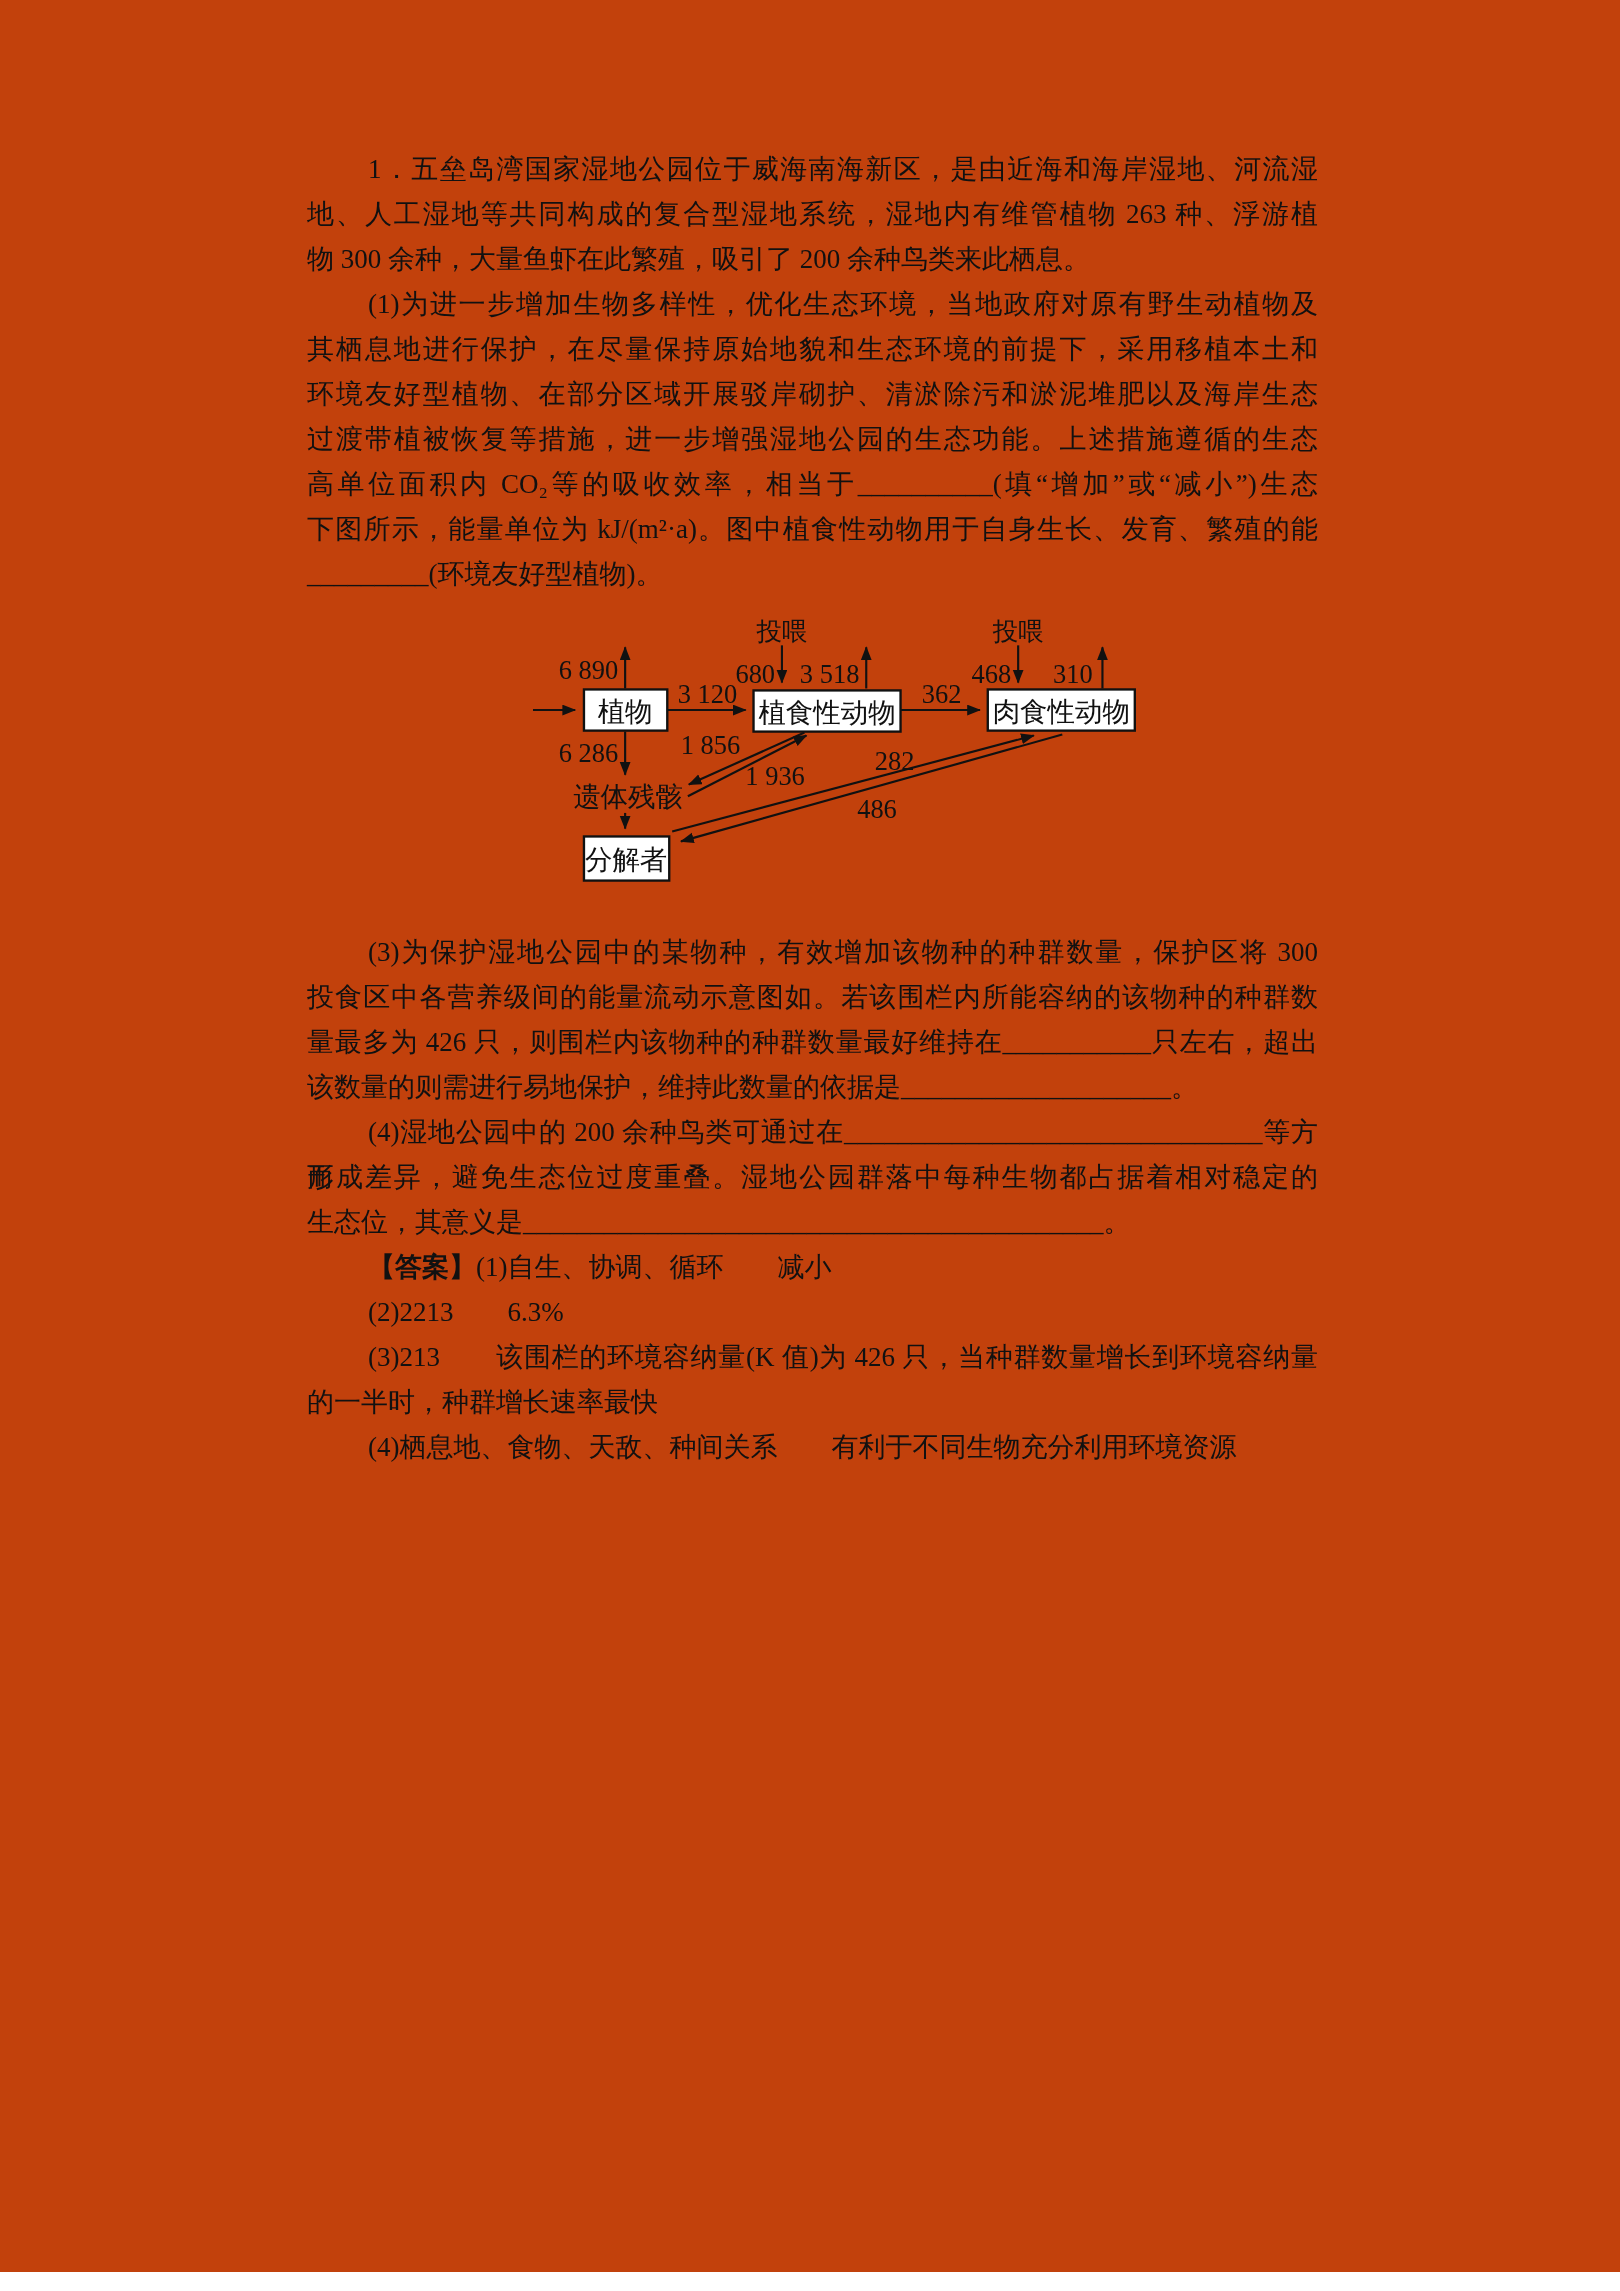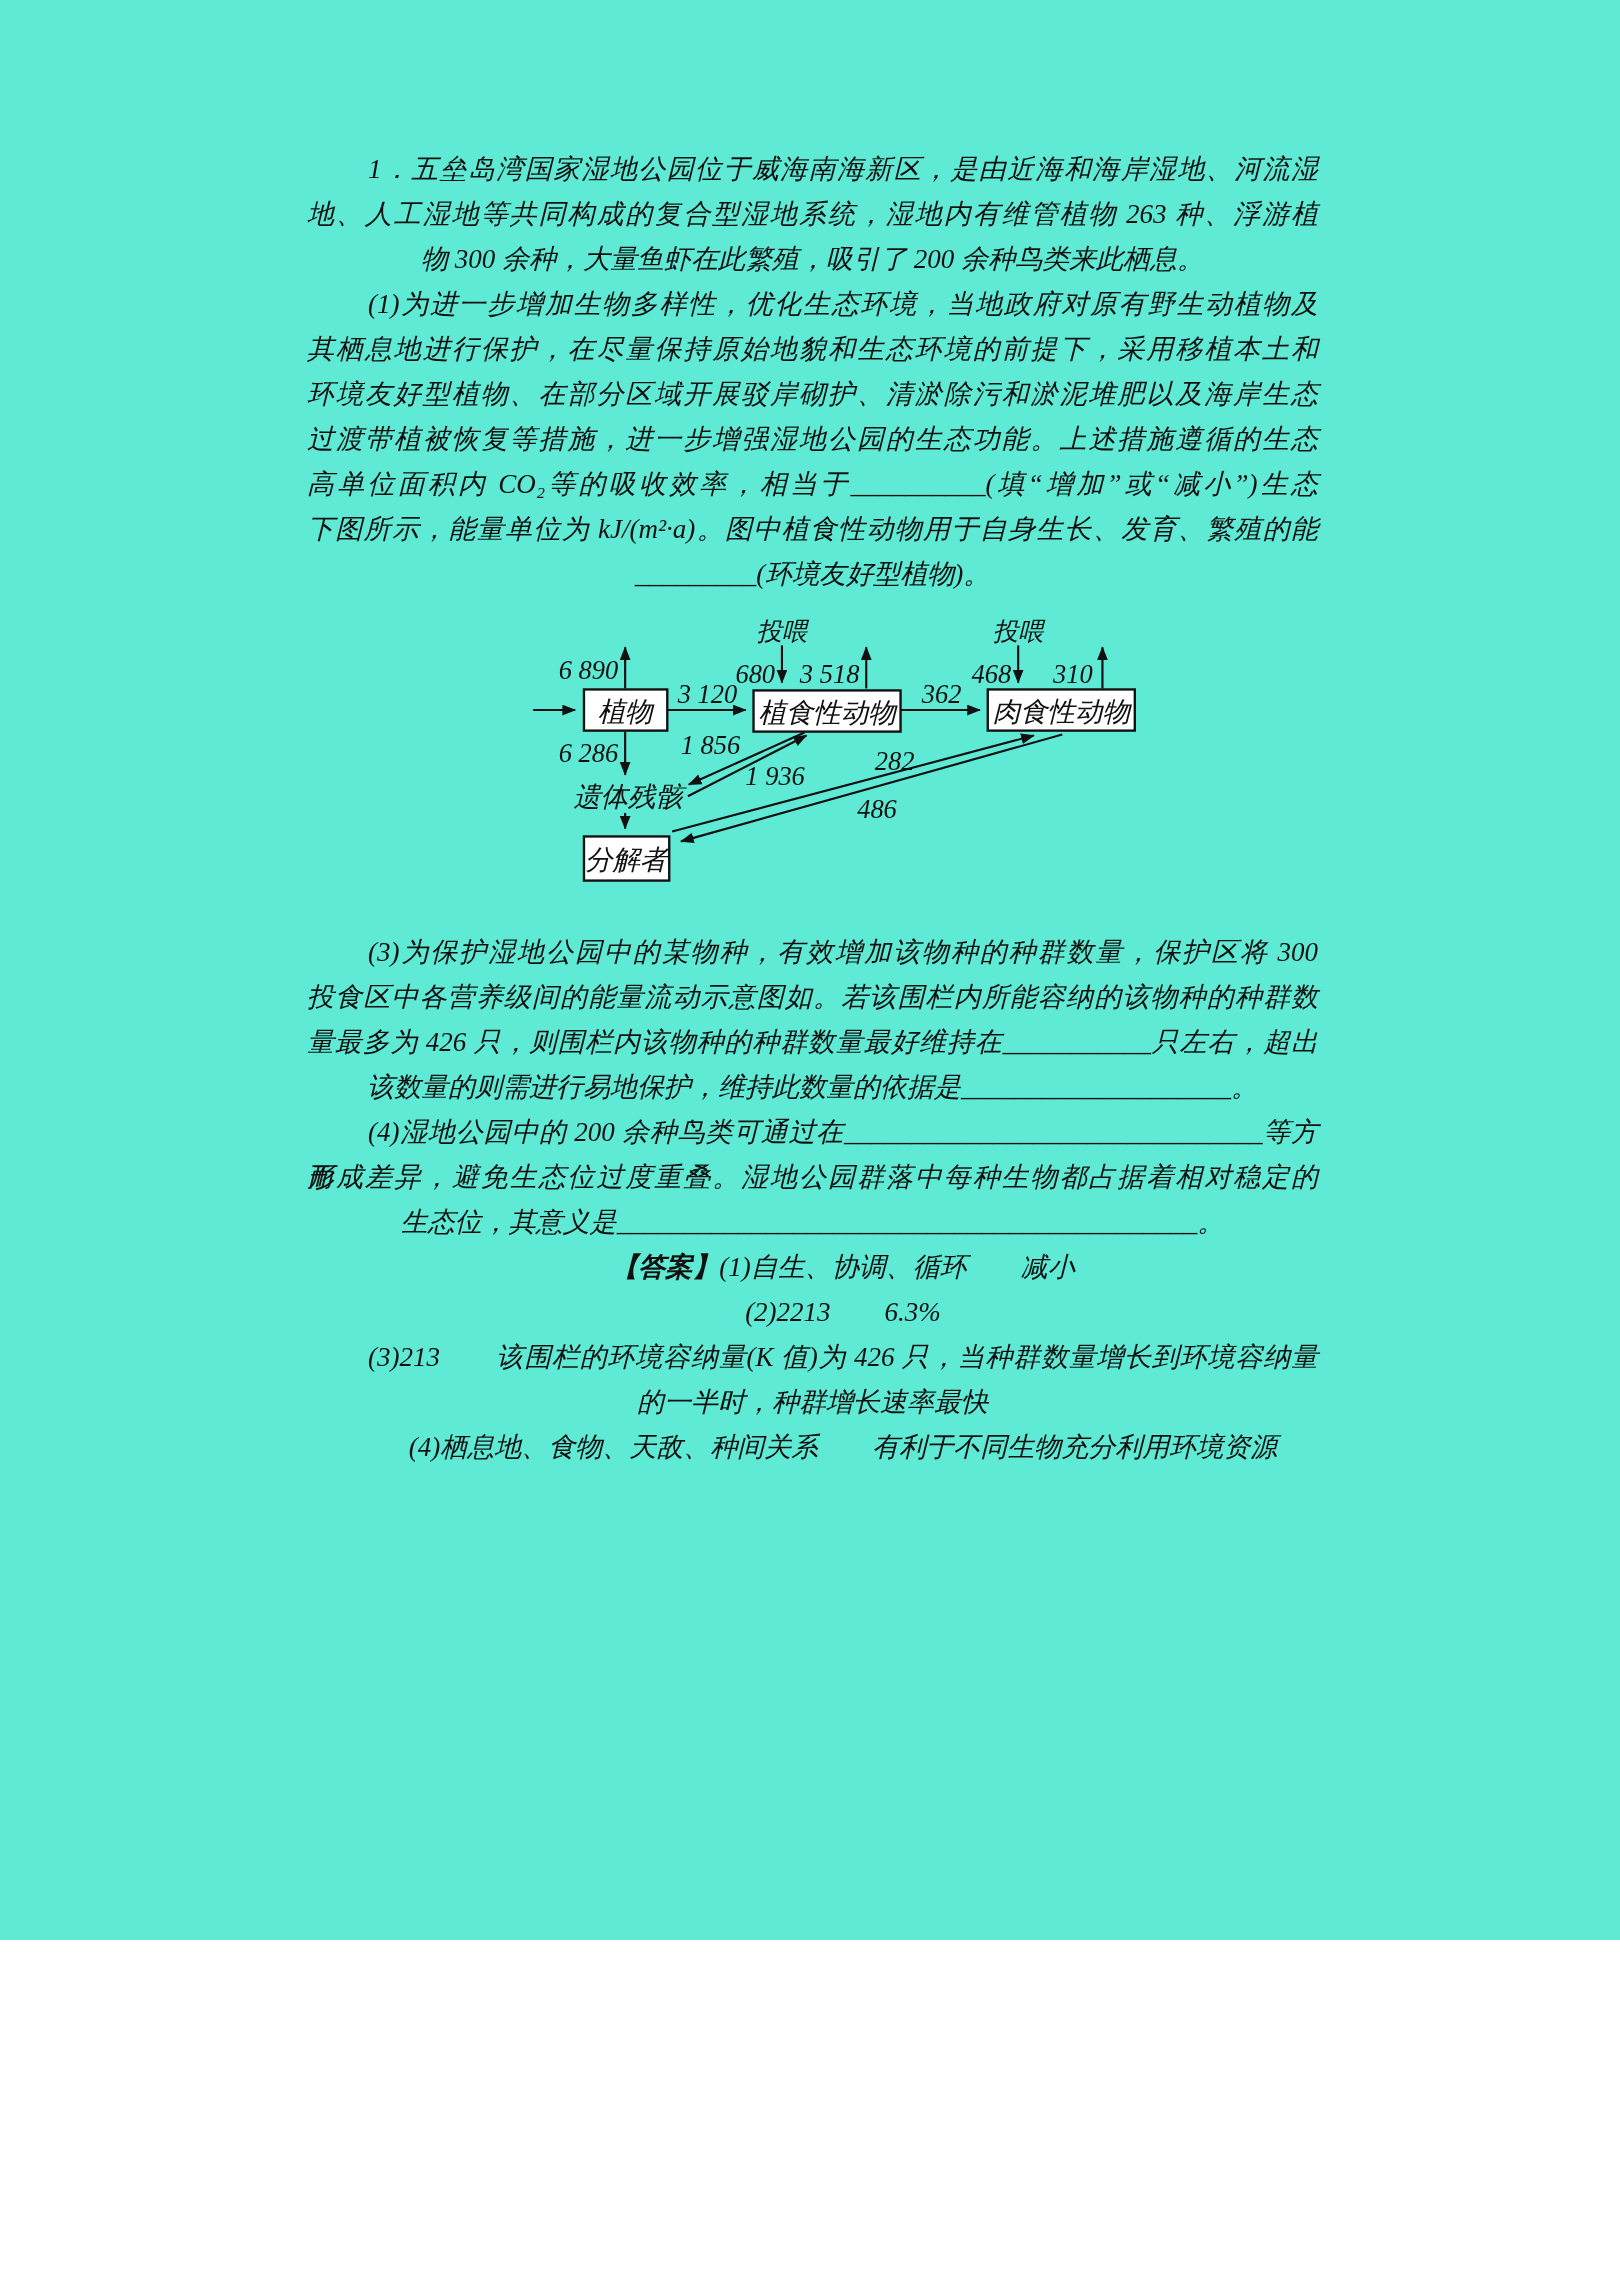--- a/index.html
+++ b/index.html
@@ -1,37 +1,36 @@
 <!DOCTYPE html>
 <html><head>
 <meta charset="utf-8">
 <style>
   html,body{margin:0;padding:0;background:#ffffff;}
   .page{
     position:relative;
     width:1620px;
-    height:1940px;
-    background:#5eead4;
+    height:2272px;
+    background:#c2410c;
     color:#000;
     font-family:"Liberation Serif","DejaVu Serif",serif;
     overflow:hidden;
-    font-style:italic;
   }
   .text-block{
     position:absolute;
     left:307px;
     top:147px;
     width:1011px;
   }
   .line{
     font-size:27px;
     line-height:45px;
     height:45px;
     white-space:nowrap;
-    text-align:center;
+    text-align:left;
     color:#111;
   }
   .line.just{
     white-space:normal;
     text-align:justify;
     text-align-last:justify;
   }
   .line.indent{ text-indent:61px; }
   .bold{ font-weight:bold; }
   .diagram-wrap{

